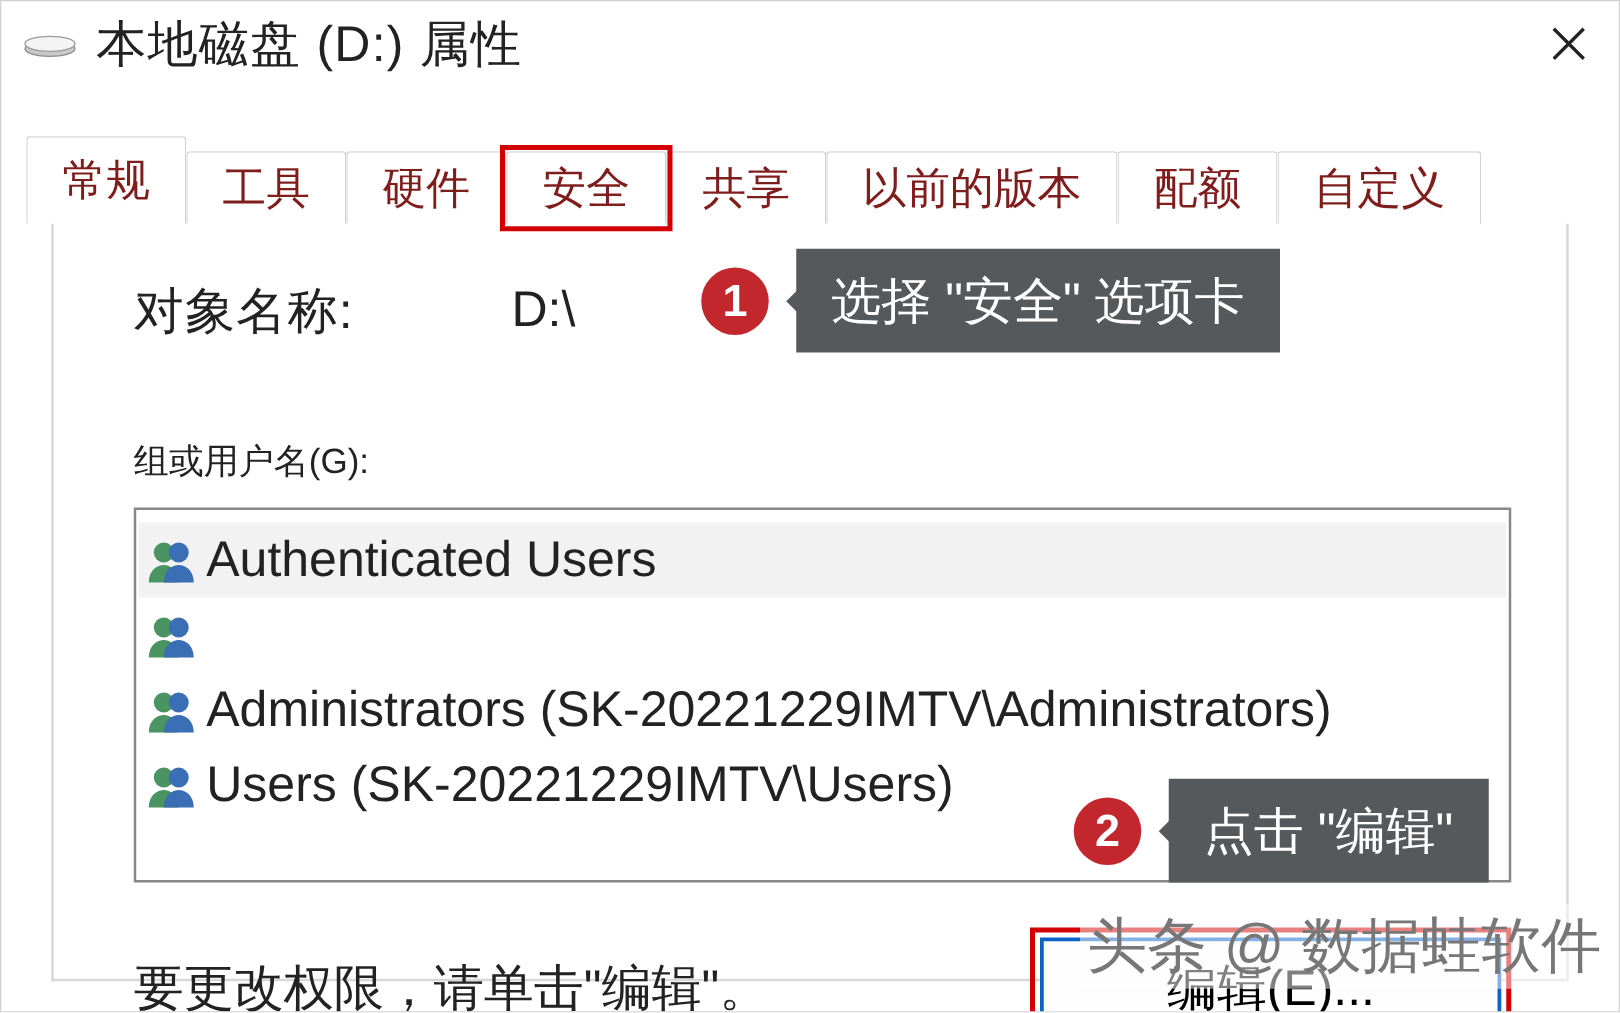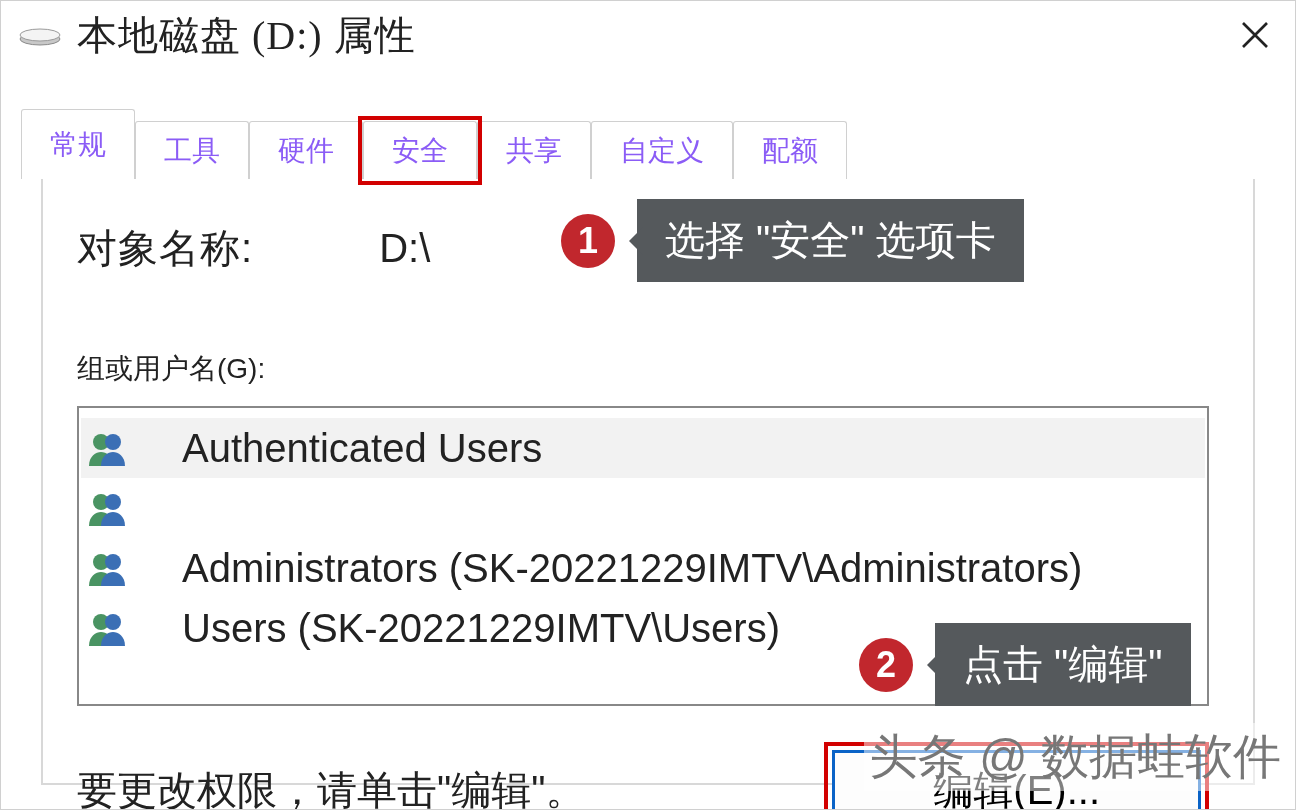--- a/index.html
+++ b/index.html
@@ -1,41 +1,41 @@
 <!DOCTYPE html>
 <html><head>
 <meta charset="utf-8">
 <style>
   html,body{margin:0;padding:0;font-family:"Microsoft YaHei","Segoe UI",Arial,sans-serif;background:#fff;color:#222;}
   .window{width:1296px;height:810px;position:relative;overflow:hidden;border:1px solid #d0d0d0;box-sizing:border-box;background:#fff;}
   
   .titlebar{display:flex;align-items:center;height:68px;padding:0 10px;}
   .disk-glyph{width:46px;height:24px;margin-right:14px;margin-left:6px;}
   .disk-glyph svg{display:block;}
-  .title-text{font-size:40px;letter-spacing:1px;font-family:Liberation Serif, serif;}
+  .title-text{font-size:40px;letter-spacing:1px;}
   .close-btn{margin-left:auto;margin-right:8px;width:44px;height:44px;display:flex;align-items:center;justify-content:center;cursor:pointer;}
   .close-btn svg{width:32px;height:32px;}
   
   .tabs-wrap{margin:40px 20px 0 20px;position:relative;}
   .tabs{display:flex;align-items:stretch;height:70px;}
-  .tab{border:none;background:transparent;font-size:28px;color:#8b5cf6;padding:1px 28px;display:flex;align-items:center;white-space:nowrap;cursor:pointer;}
+  .tab{border:none;background:transparent;font-size:35px;color:#7f1d1d;padding:1px 28px;display:flex;align-items:center;white-space:nowrap;cursor:pointer;}
   .tab + .tab{margin-left:0;margin-top:12px;}
   
   .tab.shadowed{border-top:1px solid #d0d0d0;border-left:1px solid #d0d0d0;border-right:1px solid #d0d0d0;border-radius:3px 3px 0 0;}
   
   .tab.selected{position:relative;z-index:2;}
   .tab.selected::after{content:"";position:absolute;inset:-6px -6px -6px -6px;border:4px solid #d20000;pointer-events:none;}
   
-  .panel{border:2px solid #d8d8d8;border-top:none;margin:0 20px;padding:42px 44px 26px 34px;height:606px;box-sizing:border-box;position:relative;}
+  .panel{border:2px solid #d8d8d8;border-top:none;margin:0 20px;padding:42px 44px 26px 64px;height:606px;box-sizing:border-box;position:relative;}
   .row-obj{display:flex;align-items:center;font-size:40px;margin-bottom:74px;}
   .row-obj .lbl{letter-spacing:1px;}
   .row-obj .val{margin-left:126px;}
   .grp-label{font-size:28px;margin-bottom:18px;}
   .listbox{border:2px solid #888;padding:10px 2px;height:300px;box-sizing:border-box;}
-  .li{display:flex;align-items:center;height:60px;padding:0 6px;font-size:40px;cursor:default;gap:47px;}
+  .li{display:flex;align-items:center;height:60px;padding:0 6px;font-size:40px;cursor:default;}
   .li .usericon{width:40px;height:40px;margin-right:8px;flex:0 0 40px;}
   .li.sel{background:#f2f2f2;}
   .hint-row{display:flex;align-items:center;margin-top:36px;font-size:40px;}
   .edit-btn{margin-left:auto;position:relative;border:4px solid #d20000;padding:4px;box-sizing:border-box;}
   .edit-btn-inner{border:3px solid #0a63c7;padding:10px 98px;font-size:40px;background:#fdfdfd;cursor:pointer;white-space:nowrap;}
   
   .callout{position:absolute;display:flex;align-items:center;z-index:10;}
   .badge{width:54px;height:54px;border-radius:50%;background:#c1272d;color:#fff;font-size:36px;font-weight:bold;display:flex;align-items:center;justify-content:center;margin-right:0;}
   .tip{background:#55595c;color:#fff;font-size:40px;padding:14px 28px;position:relative;margin-left:22px;white-space:nowrap;}
   .tip::before{content:"";position:absolute;left:-22px;top:50%;transform:translateY(-50%);border:14px solid transparent;border-right-color:#55595c;}
@@ -61,22 +61,23 @@
     </span>
   </div>
 
   <div class="tabs-wrap">
     <div class="tabs">
       <button class="tab shadowed">常规</button>
       <button class="tab shadowed">工具</button>
       <button class="tab shadowed">硬件</button>
       <button class="tab shadowed selected">安全</button>
       <button class="tab shadowed">共享</button>
+      <button class="tab shadowed">以前的版本</button>
+      <button class="tab shadowed">配额</button>
       <button class="tab shadowed">自定义</button>
-      <button class="tab shadowed">配额</button>
     </div>
 
     <div class="panel">
 
       <div class="row-obj">
         <span class="lbl">对象名称:</span>
         <span class="val">D:\</span>
       </div>
 
       <div class="grp-label">组或用户名(G):</div>

